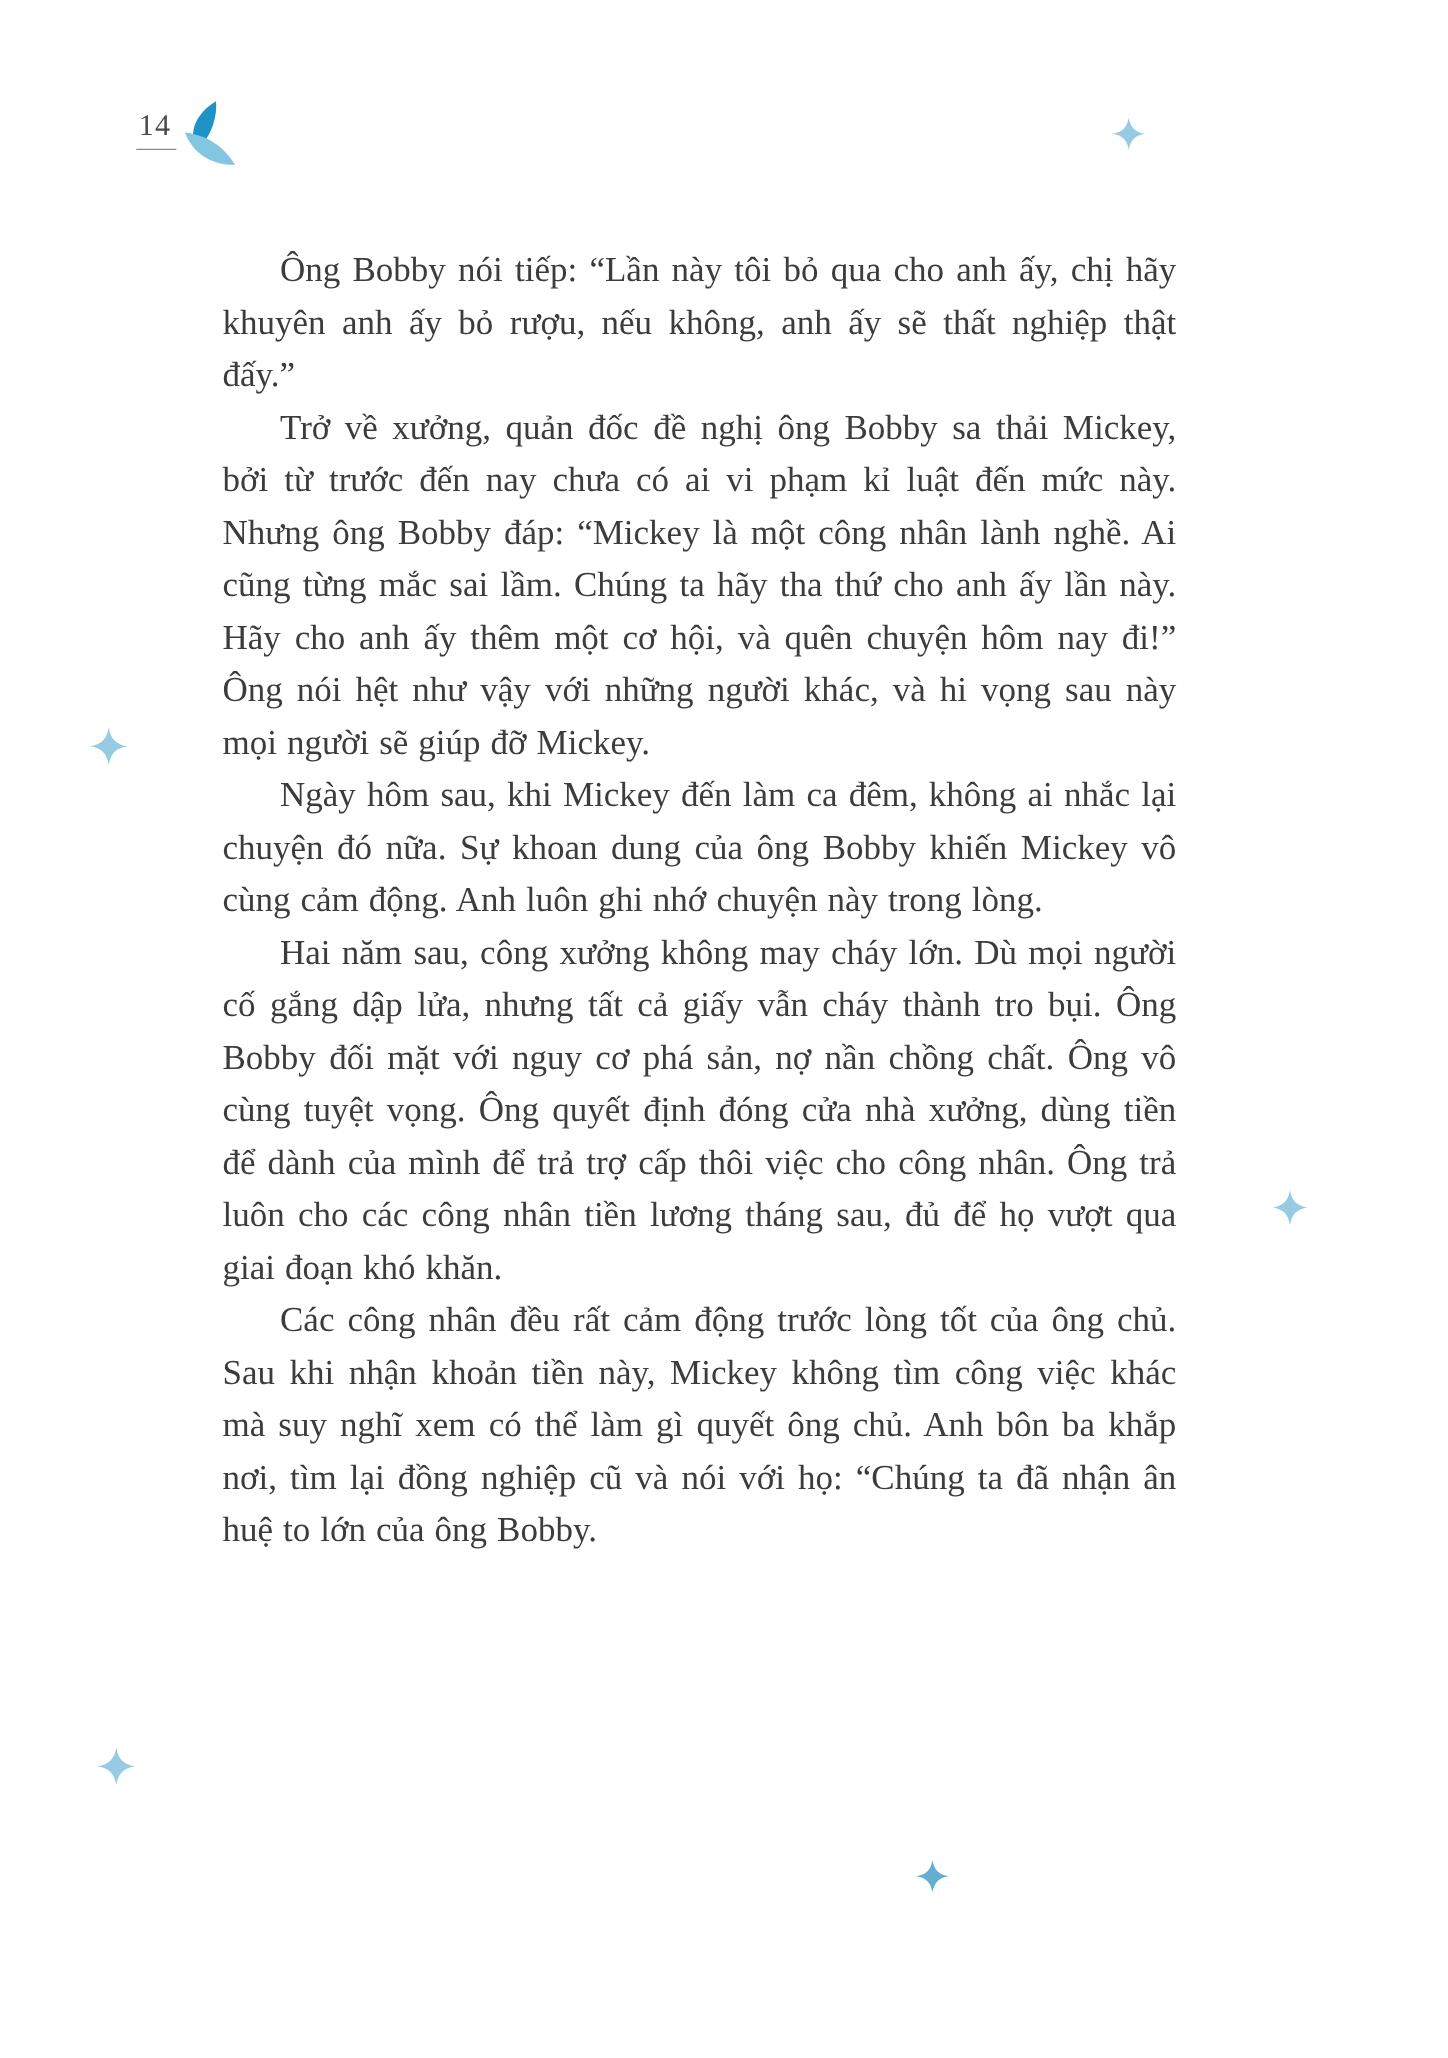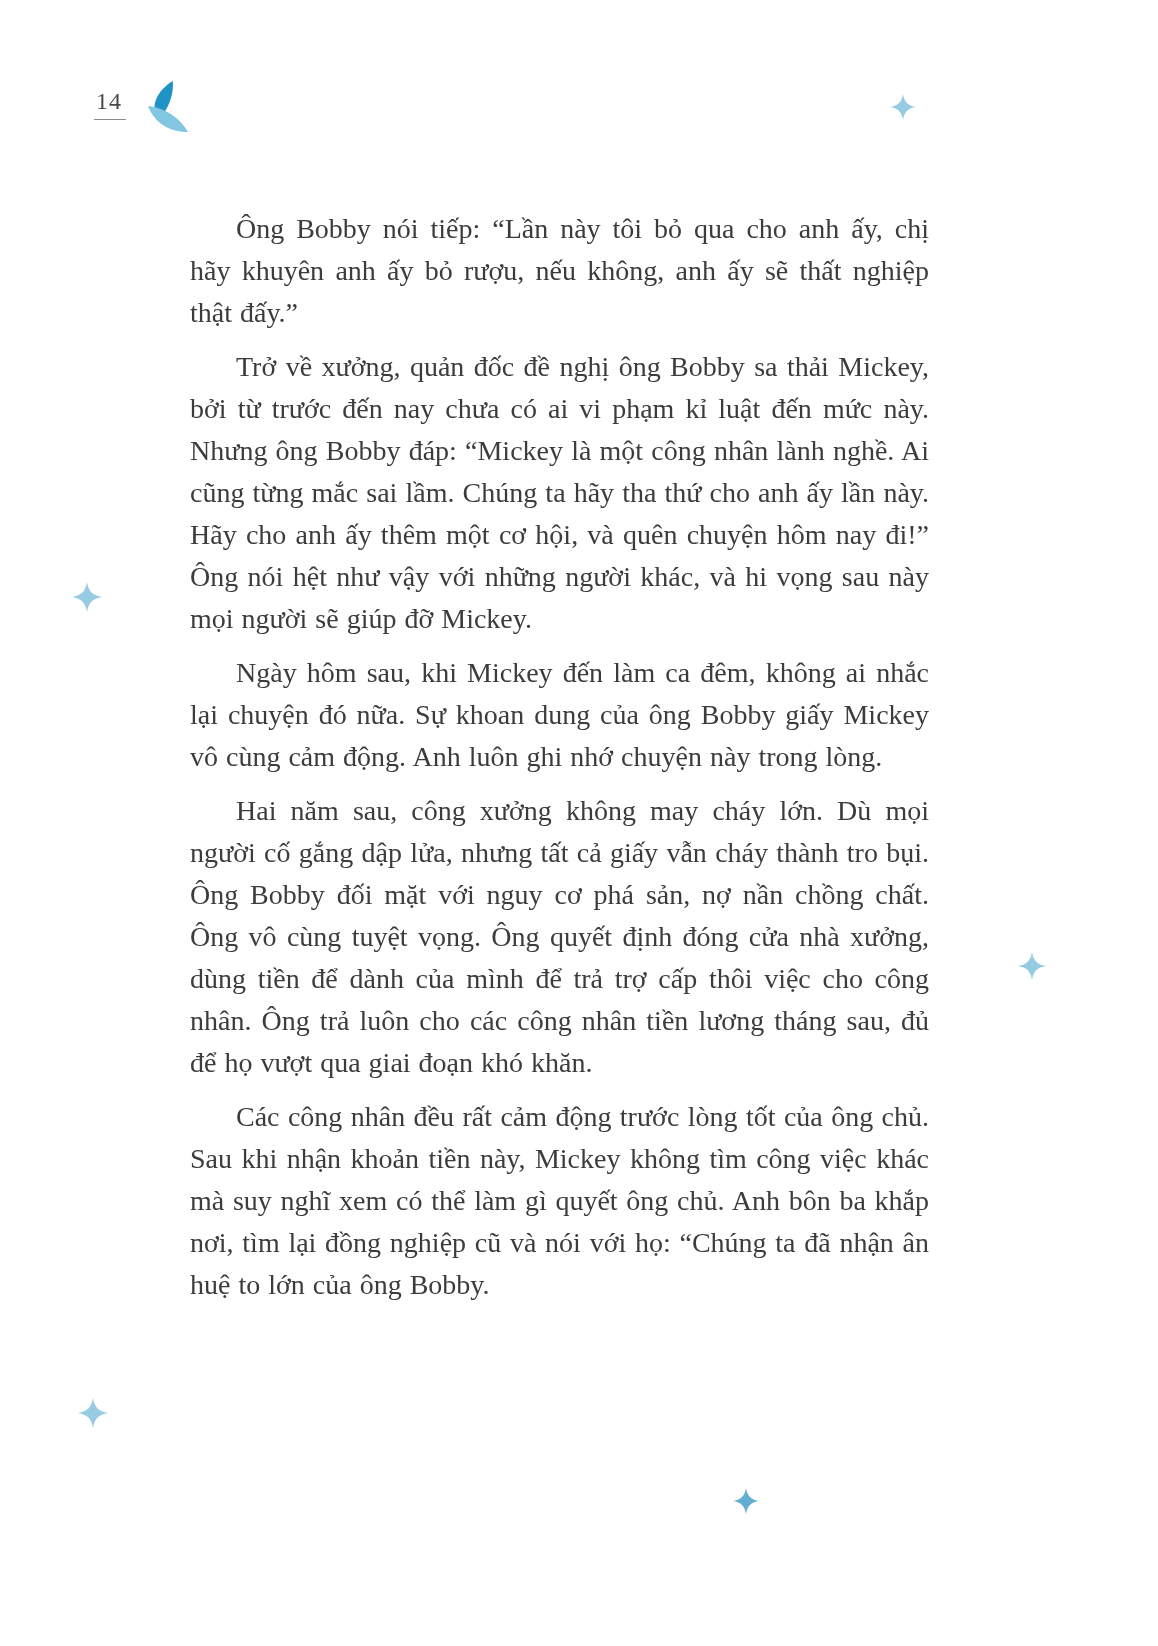--- a/index.html
+++ b/index.html
@@ -23,20 +23,21 @@
     top: 88px;
   }
   .page-number {
     font-family: "Liberation Serif", serif;
     font-size: 24px;
     color: #4a4a4a;
     letter-spacing: 1px;
     padding: 0 4px 4px 2px;
     border-bottom: 1.5px solid #8a8a8a;
     display: inline-block;
+    margin-left: 15px;
   }
   .leaf-logo {
     position: absolute;
     left: 136px;
     top: 78px;
     width: 62px;
     height: 66px;
   }
 
   
@@ -55,21 +56,21 @@
     position: absolute;
     left: 178px;
     top: 196px;
     width: 763px;
     color: #3c3c3c;
     font-size: 28px;
     line-height: 42px;
     text-align: justify;
   }
   .text-block p {
-    margin: 12px;
+    margin: 0;
     text-indent: 46px;
     word-spacing: 1px;
   }
 </style>
 </head>
 <body>
 
 <div class="page">
 
   <div class="page-header">
@@ -105,18 +106,18 @@
   </div>
   <div class="star star-5">
     <svg viewBox="0 0 24 24">
         <path d="M12 0C13.2 7.4 16.6 10.8 24 12C16.6 13.2 13.2 16.6 12 24C10.8 16.6 7.4 13.2 0 12C7.4 10.8 10.8 7.4 12 0Z" fill="#63aed2"></path>
       </svg>
   </div>
 
   <div class="text-block">
     <p>Ông Bobby nói tiếp: “Lần này tôi bỏ qua cho anh ấy, chị hãy khuyên anh ấy bỏ rượu, nếu không, anh ấy sẽ thất nghiệp thật đấy.”</p>
     <p>Trở về xưởng, quản đốc đề nghị ông Bobby sa thải Mickey, bởi từ trước đến nay chưa có ai vi phạm kỉ luật đến mức này. Nhưng ông Bobby đáp: “Mickey là một công nhân lành nghề. Ai cũng từng mắc sai lầm. Chúng ta hãy tha thứ cho anh ấy lần này. Hãy cho anh ấy thêm một cơ hội, và quên chuyện hôm nay đi!” Ông nói hệt như vậy với những người khác, và hi vọng sau này mọi người sẽ giúp đỡ Mickey.</p>
-    <p>Ngày hôm sau, khi Mickey đến làm ca đêm, không ai nhắc lại chuyện đó nữa. Sự khoan dung của ông Bobby giấy Mickey vô cùng cảm động. Anh luôn ghi nhớ chuyện này trong lòng.</p>
+    <p>Ngày hôm sau, khi Mickey đến làm ca đêm, không ai nhắc lại chuyện đó nữa. Sự khoan dung của ông Bobby khiến Mickey vô cùng cảm động. Anh luôn ghi nhớ chuyện này trong lòng.</p>
     <p>Hai năm sau, công xưởng không may cháy lớn. Dù mọi người cố gắng dập lửa, nhưng tất cả giấy vẫn cháy thành tro bụi. Ông Bobby đối mặt với nguy cơ phá sản, nợ nần chồng chất. Ông vô cùng tuyệt vọng. Ông quyết định đóng cửa nhà xưởng, dùng tiền để dành của mình để trả trợ cấp thôi việc cho công nhân. Ông trả luôn cho các công nhân tiền lương tháng sau, đủ để họ vượt qua giai đoạn khó khăn.</p>
     <p>Các công nhân đều rất cảm động trước lòng tốt của ông chủ. Sau khi nhận khoản tiền này, Mickey không tìm công việc khác mà suy nghĩ xem có thể làm gì quyết ông chủ. Anh bôn ba khắp nơi, tìm lại đồng nghiệp cũ và nói với họ: “Chúng ta đã nhận ân huệ to lớn của ông Bobby.</p>
   </div>
 
 </div>
 
 </body></html>

